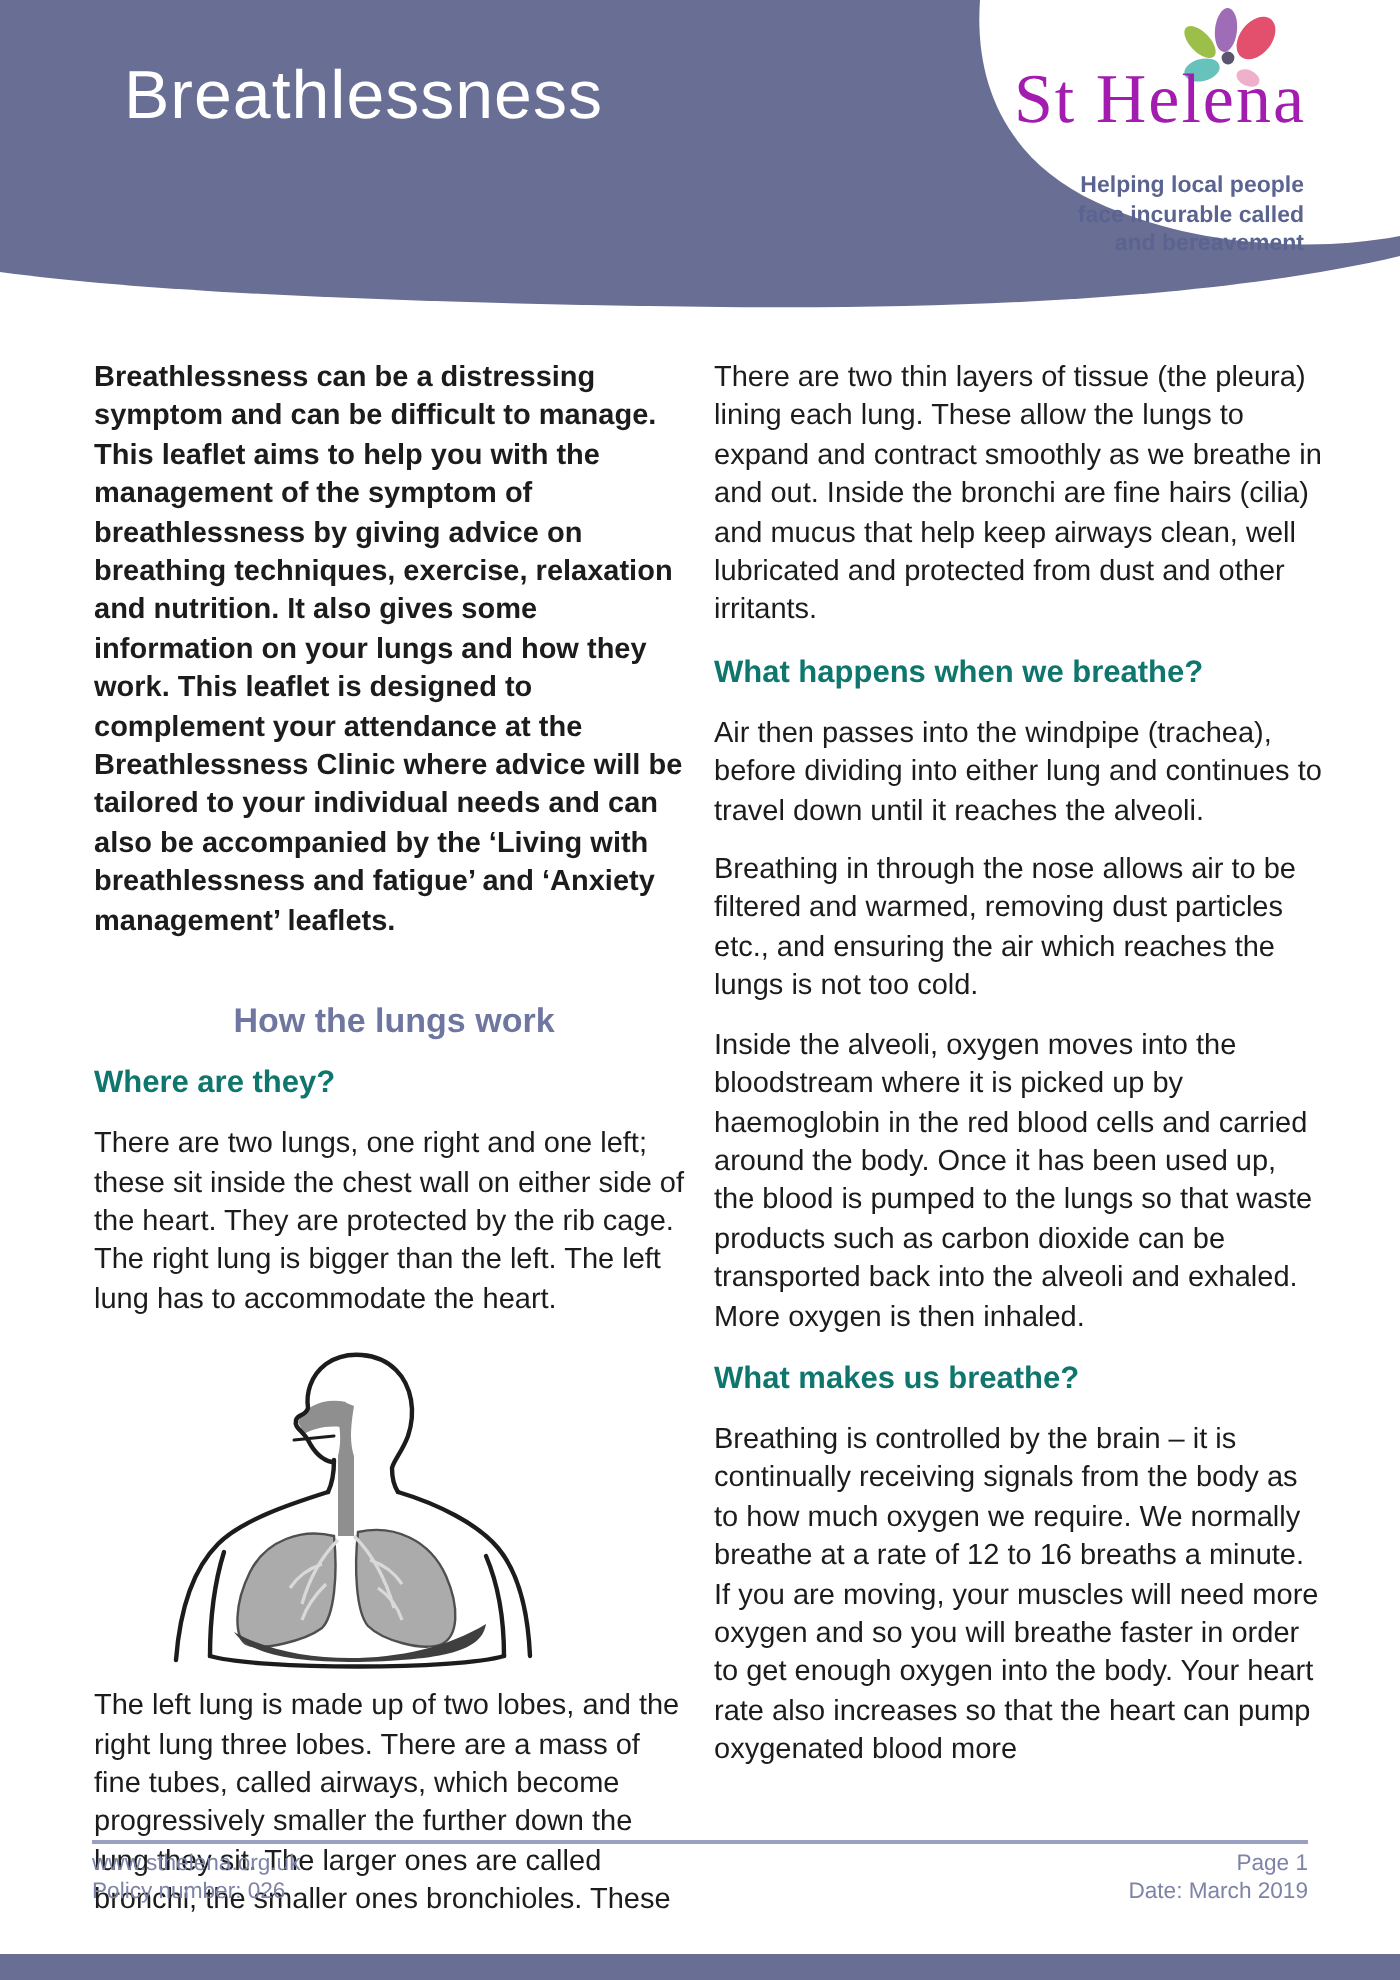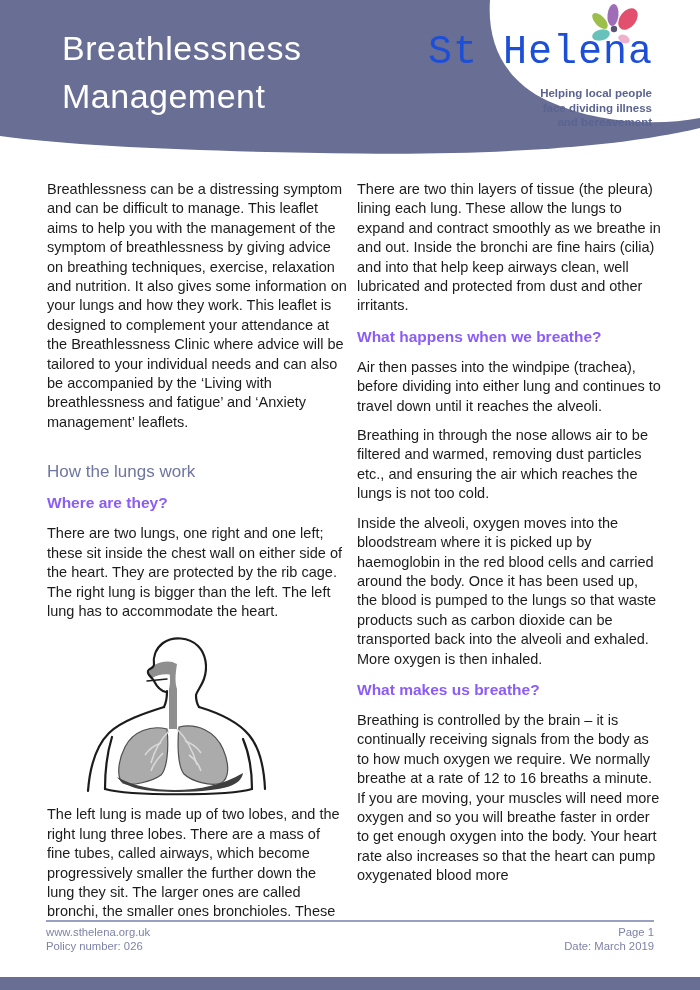--- a/index.html
+++ b/index.html
@@ -12,32 +12,32 @@
     overflow:hidden;
   }
   
   .header-wrap{position:relative;width:667px;height:152px;}
   .header-wrap svg.banner{position:absolute;left:0;top:0;}
   .header-title{position:absolute;left:62px;top:24px;color:#ffffff;
     font-size:34px;line-height:48px;letter-spacing:.5px;font-weight:400;}
   .header-title span{display:block;}
   .logo-flower{position:absolute;left:586px;top:2px;}
   .logo-name{position:absolute;right:14px;top:30px;
-    font-family:Liberation Mono, monospace;font-size:40px;color:#1d4ed8;letter-spacing:1px;}
+    font-family:Liberation Serif, serif;font-size:35px;color:#a21caf;letter-spacing:1px;}
   .logo-tagline{position:absolute;right:15px;top:86px;text-align:right;
     font-size:11.5px;line-height:14.5px;color:#5b6490;font-weight:bold;}
   .logo-tagline span{display:block;}
   
   .content{display:flex;gap:10px;padding:28px 38px 0 47px;}
   .col-left{width:300px;flex:none;}
   .col-right{flex:1;min-width:0;}
   p{margin:0 0 10px;font-size:14.5px;line-height:19.4px;}
-  .intro{font-weight:normal;margin-bottom:16px;}
-  .section-h{font-size:17px;font-weight:normal;color:#6f76a0;margin:30px 0 4px;}
-  .sub-h{font-size:15.5px;font-weight:bold;color:#8b5cf6;margin:12px 0 12px;}
+  .intro{font-weight:bold;margin-bottom:16px;}
+  .section-h{font-size:17px;font-weight:bold;color:#6f76a0;margin:30px 0 4px;text-align:center;}
+  .sub-h{font-size:15.5px;font-weight:bold;color:#0f766e;margin:12px 0 12px;}
   .diagram{margin:6px 0 6px 10px;line-height:0;}
   
   .footer{position:absolute;left:46px;right:46px;top:920px;
     border-top:2px solid #9aa0bf;padding-top:4px;
     display:flex;justify-content:space-between;
     font-size:11.3px;line-height:13.5px;color:#7e83a8;}
   .footer .c{text-align:center;}
   .footer .r{text-align:right;margin-left:47px;}
   .footer div span{display:block;}
   .bottom-bar{position:absolute;left:0;right:0;bottom:0;height:13px;background:#686e94;}
@@ -46,37 +46,36 @@
 <body>
 
 <div class="header-wrap">
   <svg class="banner" width="700" height="160" viewBox="0 0 700 160">
     <path d="M0,0 H700 V128 C620,147 500,155 360,153.5 C220,152 80,147 0,136 Z" fill="#686e94"></path>
     <path d="M490,0 C487,42 503,80 548,101 C598,124 658,126 700,118 L700,0 Z" fill="#ffffff"></path>
   </svg>
 
   <div class="header-title">
     <span>Breathlessness</span>
-    <span>Management</span>
   </div>
 
   <div class="logo-flower">
     <svg width="58" height="54" viewBox="0 0 58 54">
       <ellipse cx="27" cy="13" rx="5.5" ry="11" fill="#9f6cb8" transform="rotate(6 27 13)"></ellipse>
       <ellipse cx="14" cy="19" rx="5" ry="10" fill="#9cbf49" transform="rotate(-44 14 19)"></ellipse>
       <ellipse cx="42" cy="17" rx="8" ry="12" fill="#e2506d" transform="rotate(38 42 17)"></ellipse>
       <ellipse cx="15" cy="33" rx="9" ry="5.5" fill="#66c2bb" transform="rotate(-14 15 33)"></ellipse>
       <ellipse cx="38" cy="37" rx="6" ry="4" fill="#eeb0cb" transform="rotate(24 38 37)"></ellipse>
       <circle cx="28" cy="27" r="3.2" fill="#5b5470"></circle>
     </svg>
   </div>
   <div class="logo-name">St Helena</div>
   <div class="logo-tagline">
     <span>Helping local people</span>
-    <span>face dividing illness</span>
+    <span>face incurable called</span>
     <span>and bereavement</span>
   </div>
 </div>
 
 <div class="content">
 
   <div class="col-left">
     <p class="intro">Breathlessness can be a distressing symptom and can be difficult to manage. This leaflet aims to help you with the management of the symptom of breathlessness by giving advice on breathing techniques, exercise, relaxation and nutrition. It also gives some information on your lungs and how they work. This leaflet is designed to complement your attendance at the Breathlessness Clinic where advice will be tailored to your individual needs and can also be accompanied by the ‘Living with breathlessness and fatigue’ and ‘Anxiety management’ leaflets.</p>
     <div class="section-h">How the lungs work</div>
     <div class="sub-h">Where are they?</div>
@@ -112,21 +111,21 @@
           <path d="M186,108 C192,122 195,140 195,158"></path>
           <path d="M48,158 C72,165 172,165 195,158"></path>
         </g>
       </svg>
     </div>
 
     <p>The left lung is made up of two lobes, and the right lung three lobes. There are a mass of fine tubes, called airways, which become progressively smaller the further down the lung they sit. The larger ones are called bronchi, the smaller ones bronchioles. These</p>
   </div>
 
   <div class="col-right">
-    <p>There are two thin layers of tissue (the pleura) lining each lung. These allow the lungs to expand and contract smoothly as we breathe in and out. Inside the bronchi are fine hairs (cilia) and into that help keep airways clean, well lubricated and protected from dust and other irritants.</p>
+    <p>There are two thin layers of tissue (the pleura) lining each lung. These allow the lungs to expand and contract smoothly as we breathe in and out. Inside the bronchi are fine hairs (cilia) and mucus that help keep airways clean, well lubricated and protected from dust and other irritants.</p>
     <div class="sub-h">What happens when we breathe?</div>
     <p>Air then passes into the windpipe (trachea), before dividing into either lung and continues to travel down until it reaches the alveoli.</p>
     <p>Breathing in through the nose allows air to be filtered and warmed, removing dust particles etc., and ensuring the air which reaches the lungs is not too cold.</p>
     <p>Inside the alveoli, oxygen moves into the bloodstream where it is picked up by haemoglobin in the red blood cells and carried around the body. Once it has been used up, the blood is pumped to the lungs so that waste products such as carbon dioxide can be transported back into the alveoli and exhaled. More oxygen is then inhaled.</p>
     <div class="sub-h">What makes us breathe?</div>
     <p>Breathing is controlled by the brain – it is continually receiving signals from the body as to how much oxygen we require. We normally breathe at a rate of 12 to 16 breaths a minute. If you are moving, your muscles will need more oxygen and so you will breathe faster in order to get enough oxygen into the body. Your heart rate also increases so that the heart can pump oxygenated blood more</p>
   </div>
 </div>
 
 <div class="footer">

